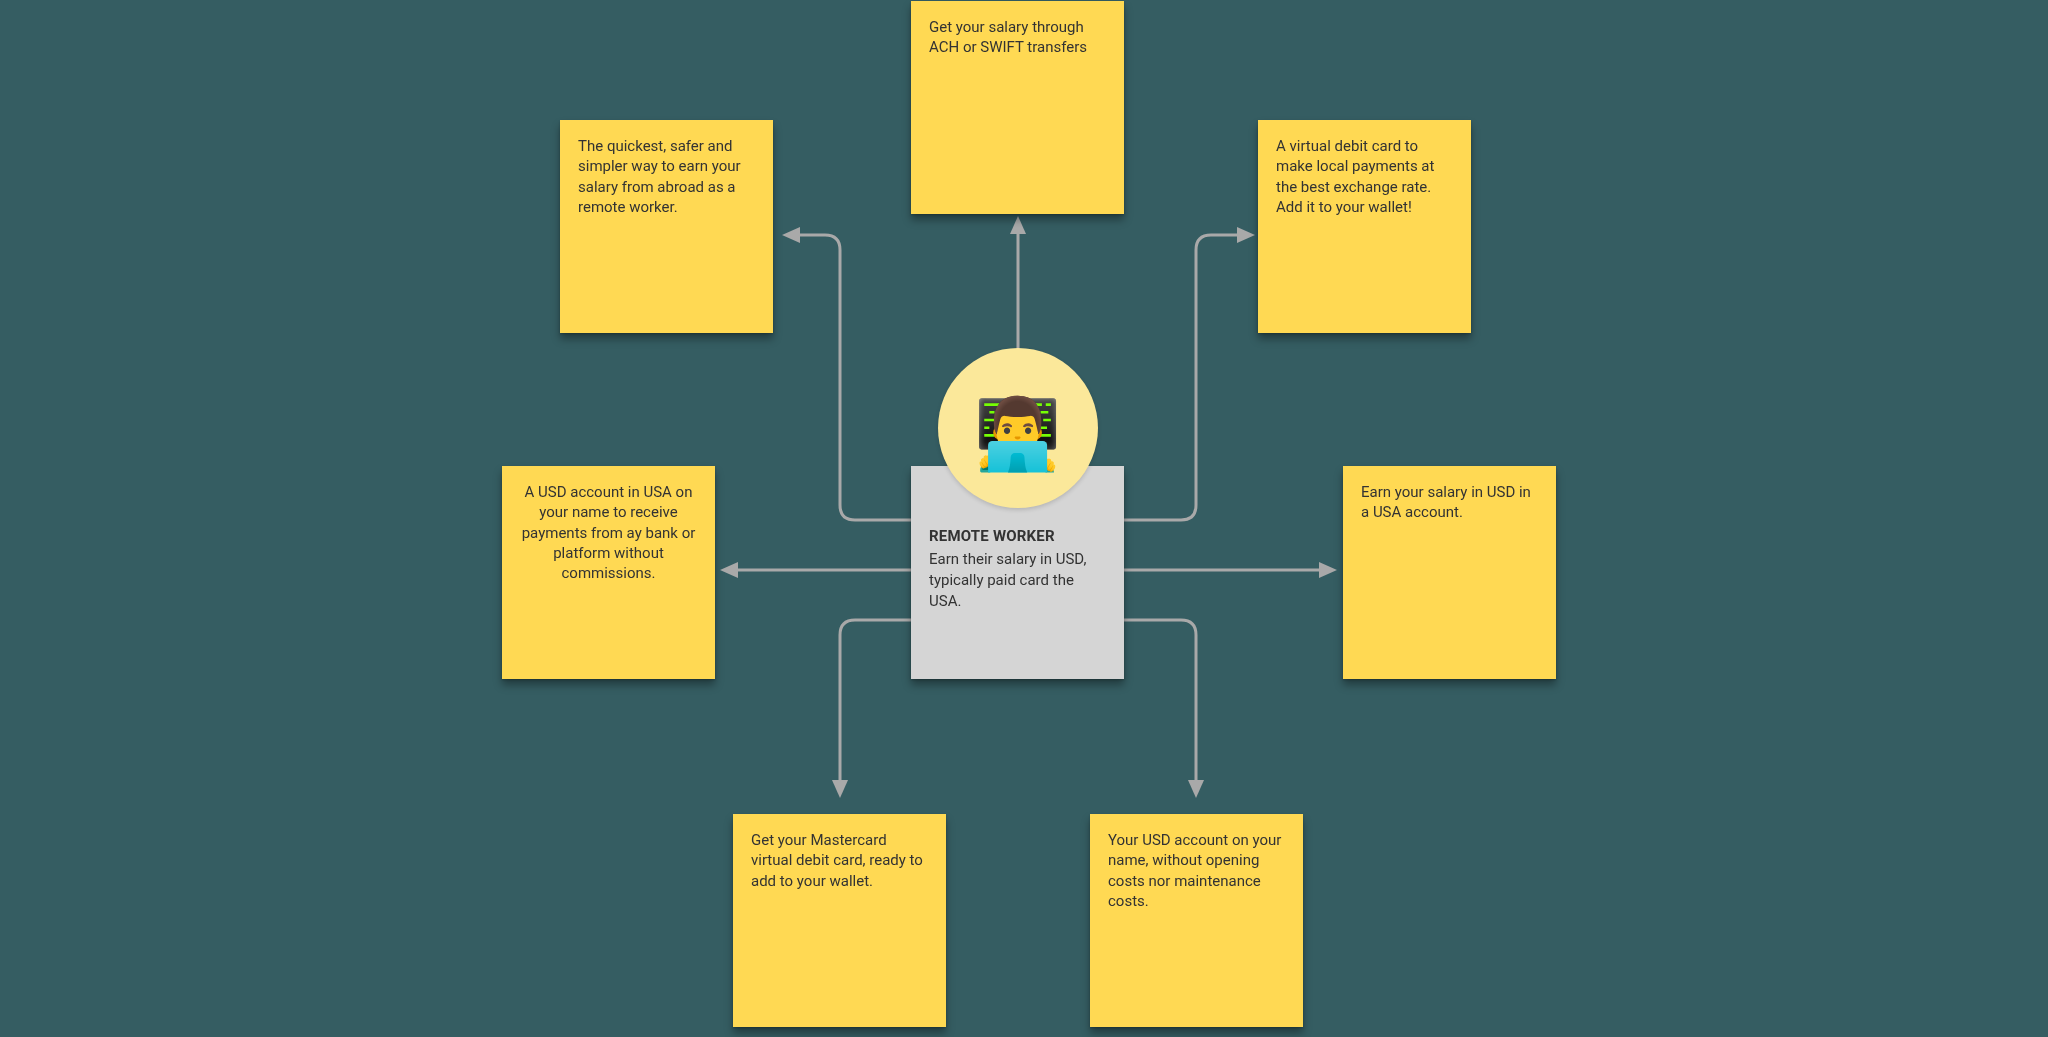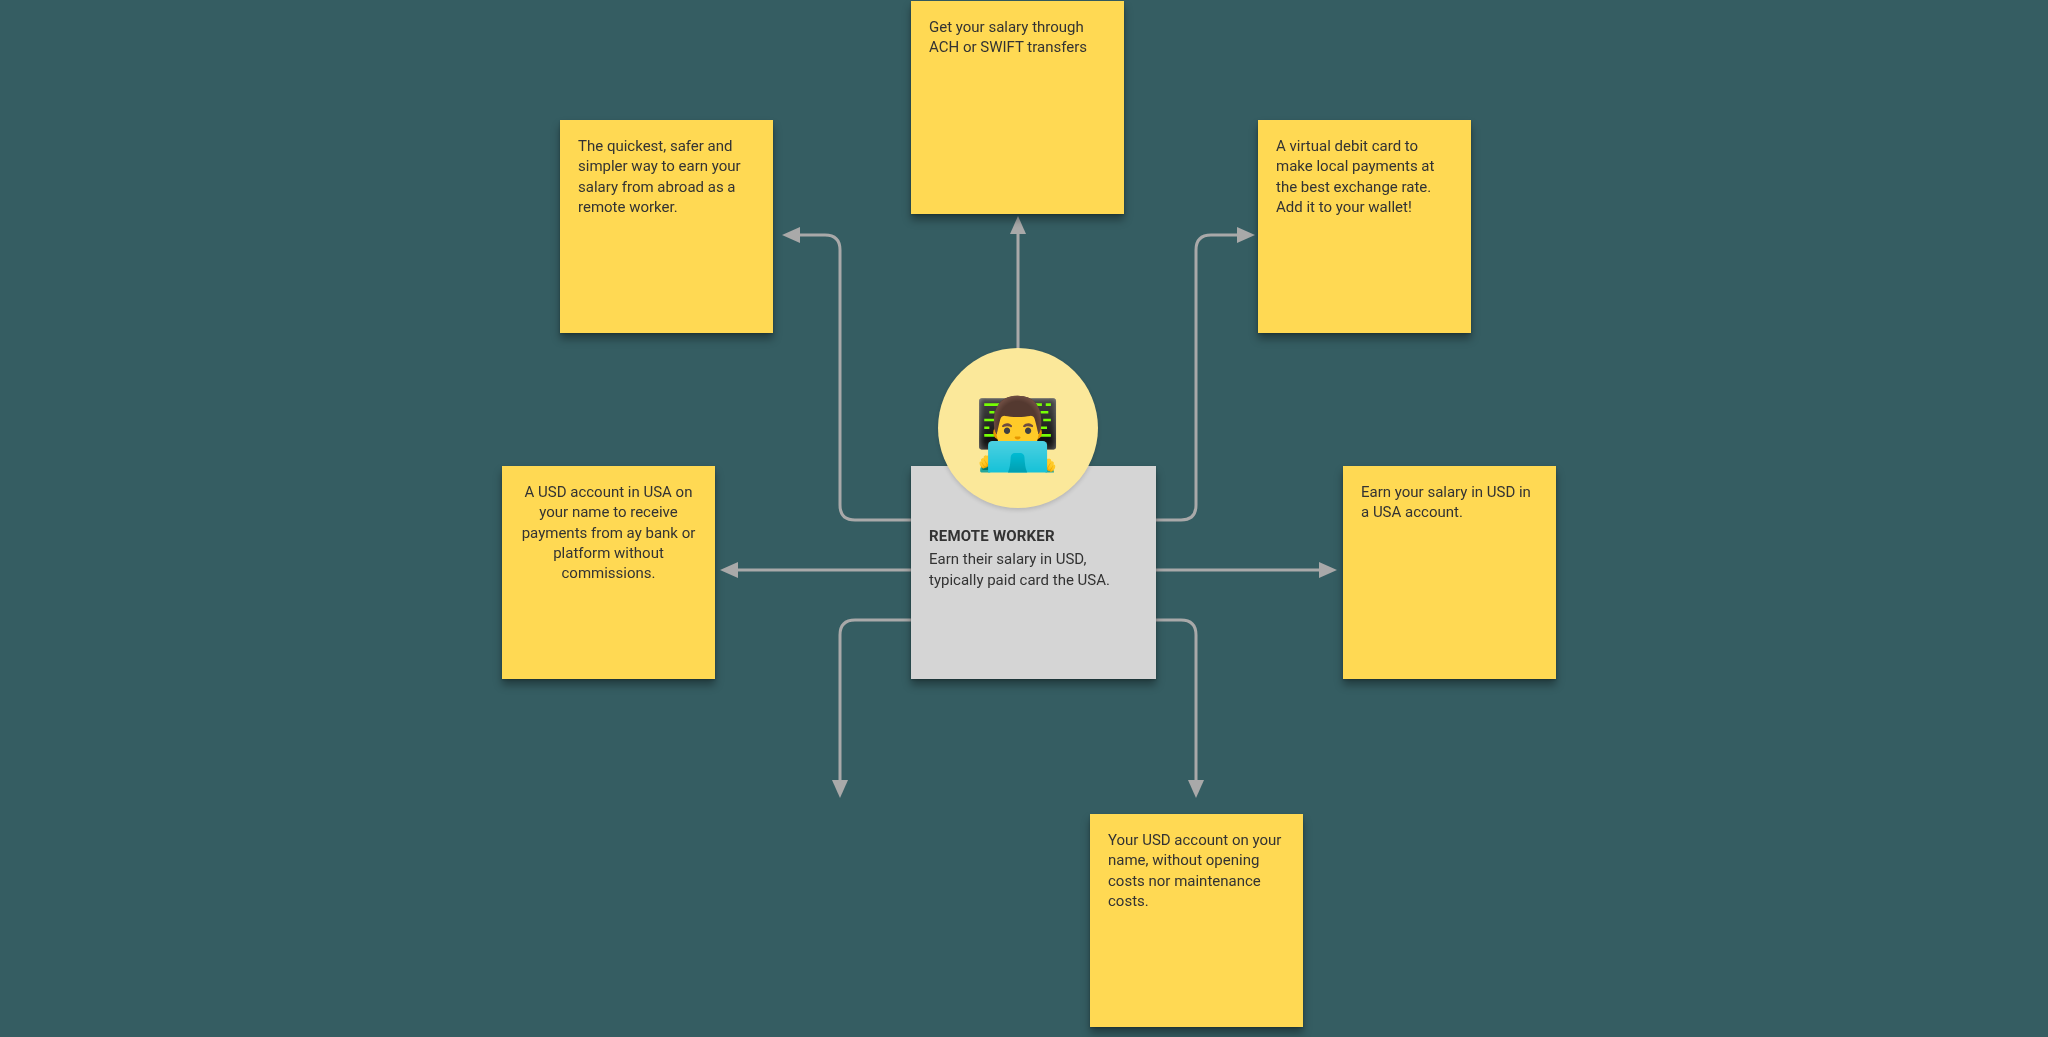--- a/index.html
+++ b/index.html
@@ -24,21 +24,21 @@
     height: 213px;
     background: #ffd953;
     padding: 16px 18px;
     font-size: 15px;
     line-height: 1.35;
     color: #333;
     box-shadow: 0 6px 8px rgba(0,0,0,0.35), 0 1px 2px rgba(0,0,0,0.2);
   }
   .center-card {
     position: absolute;
-    width: 245px;
+    width: 213px;
     height: 213px;
     background: #d5d5d5;
     padding: 60px 18px 16px 18px;
     font-size: 15px;
     line-height: 1.4;
     color: #333;
     box-shadow: 0 6px 8px rgba(0,0,0,0.35), 0 1px 2px rgba(0,0,0,0.2);
   }
   .center-title {
     font-weight: 700;
@@ -112,20 +112,21 @@
   <div class="note" style="left:911px; top:1px;">Get your salary through ACH or SWIFT transfers</div>
 
   <div class="note" style="left:560px; top:120px;">The quickest, safer and simpler way to earn your salary from abroad as a remote worker.</div>
 
   <div class="note" style="left:1258px; top:120px;">A virtual debit card to make local payments at the best exchange rate. Add it to your wallet!</div>
 
   <div class="note" style="left:502px; top:466px;text-align:center;">A USD account in USA on your name to receive payments from ay bank or platform without commissions.</div>
 
   <div class="note" style="left:1343px; top:466px;">Earn your salary in USD in a USA account.</div>
 
+  <div class="note" style="left:733px; top:814px;">Get your Mastercard virtual debit card, ready to add to your wallet.</div>
 
   <div class="note" style="left:1090px; top:814px;">Your USD account on your name, without opening costs nor maintenance costs.</div>
 
   <div class="center-card" style="left:911px; top:466px;">
     <div class="center-title">REMOTE WORKER</div>
     <div>Earn their salary in USD, typically paid card the USA.</div>
   </div>
 
   <div class="avatar-circle" style="left:938px; top:348px;">
     <span class="avatar-emoji">👨‍💻</span>

